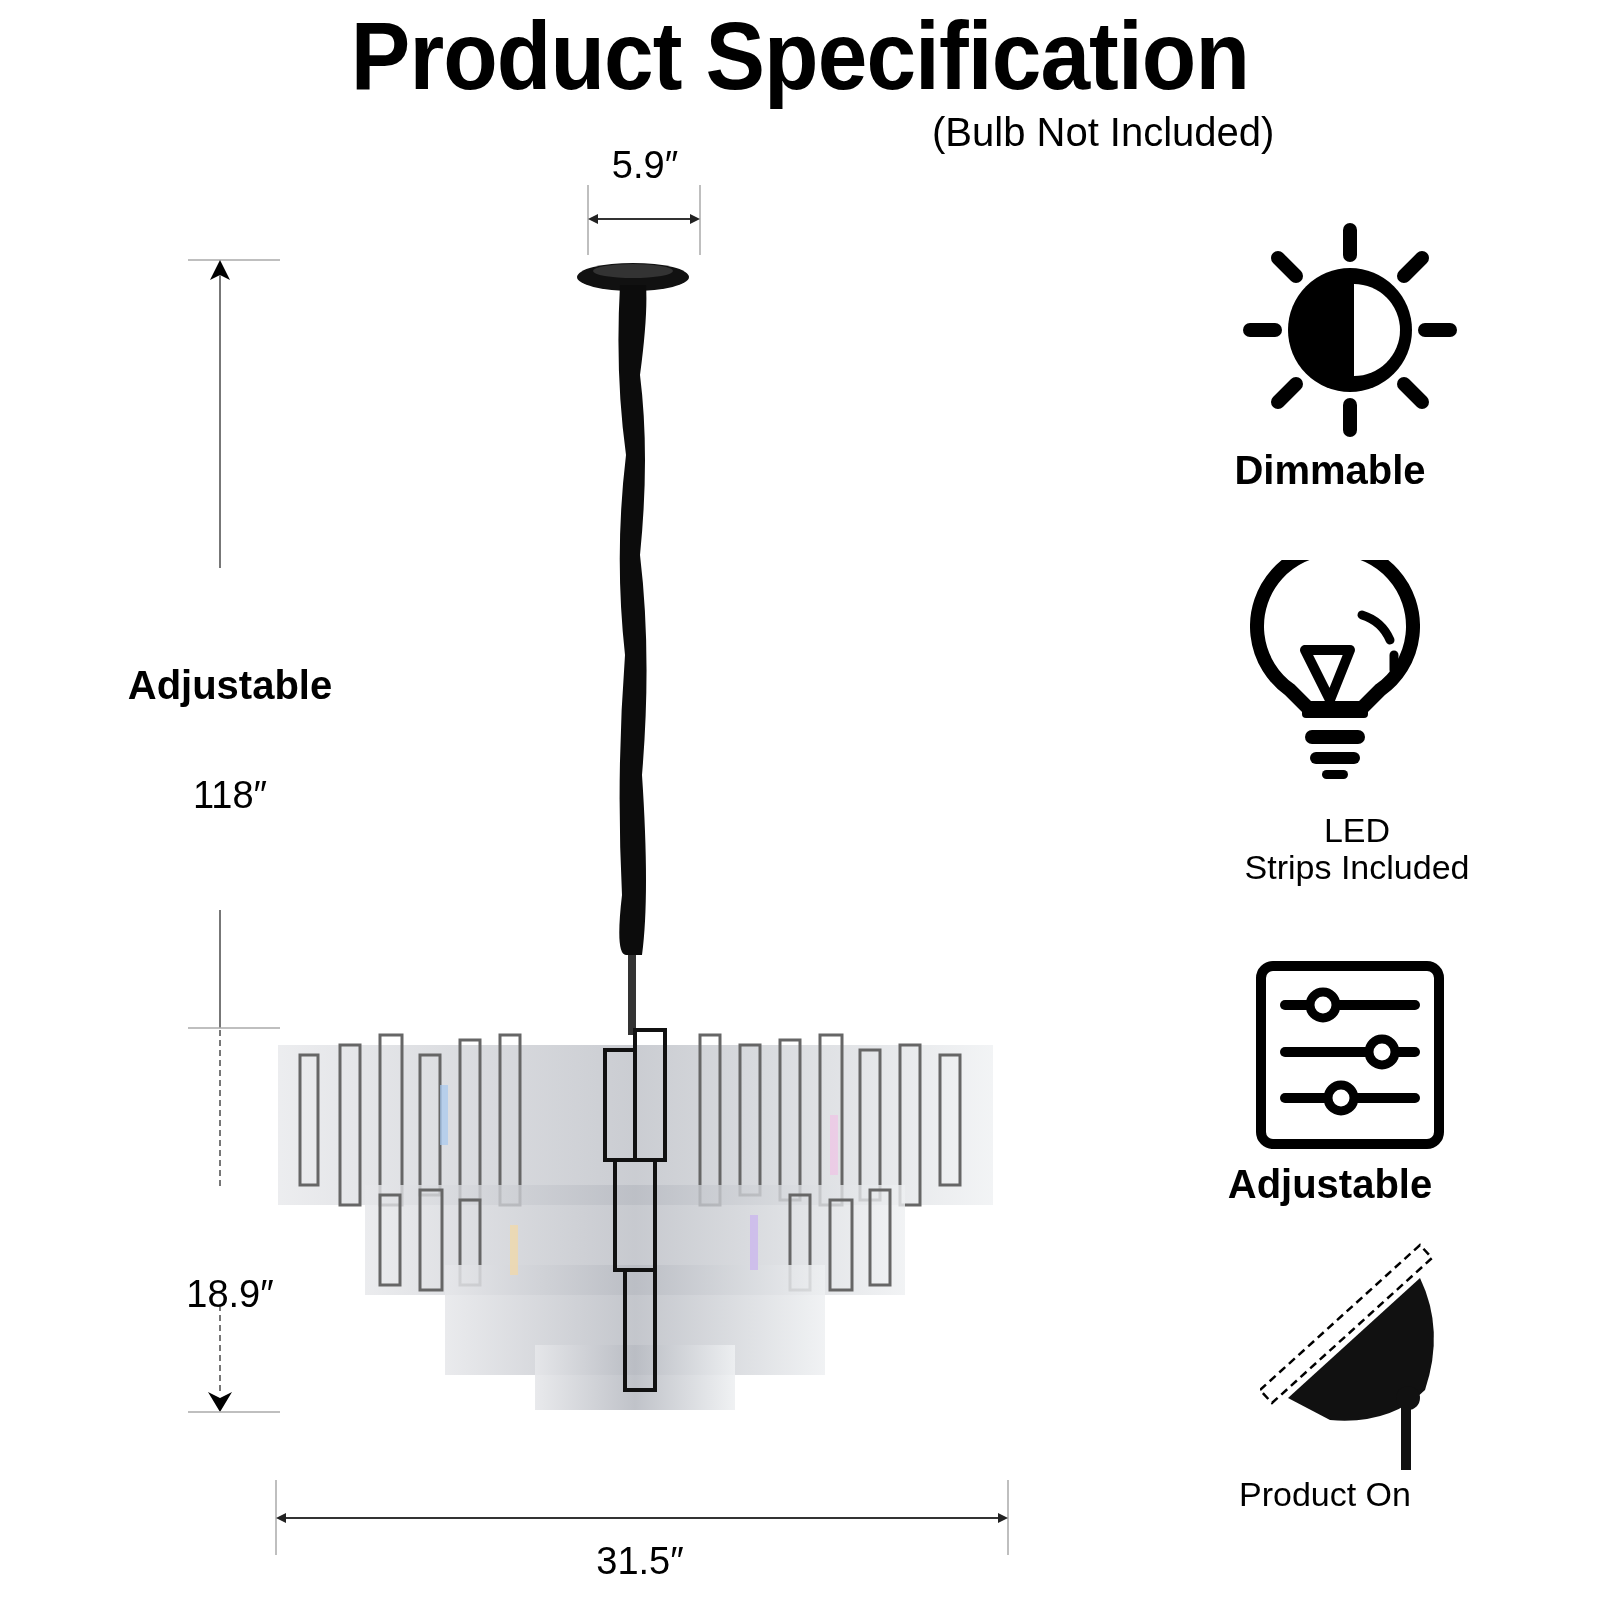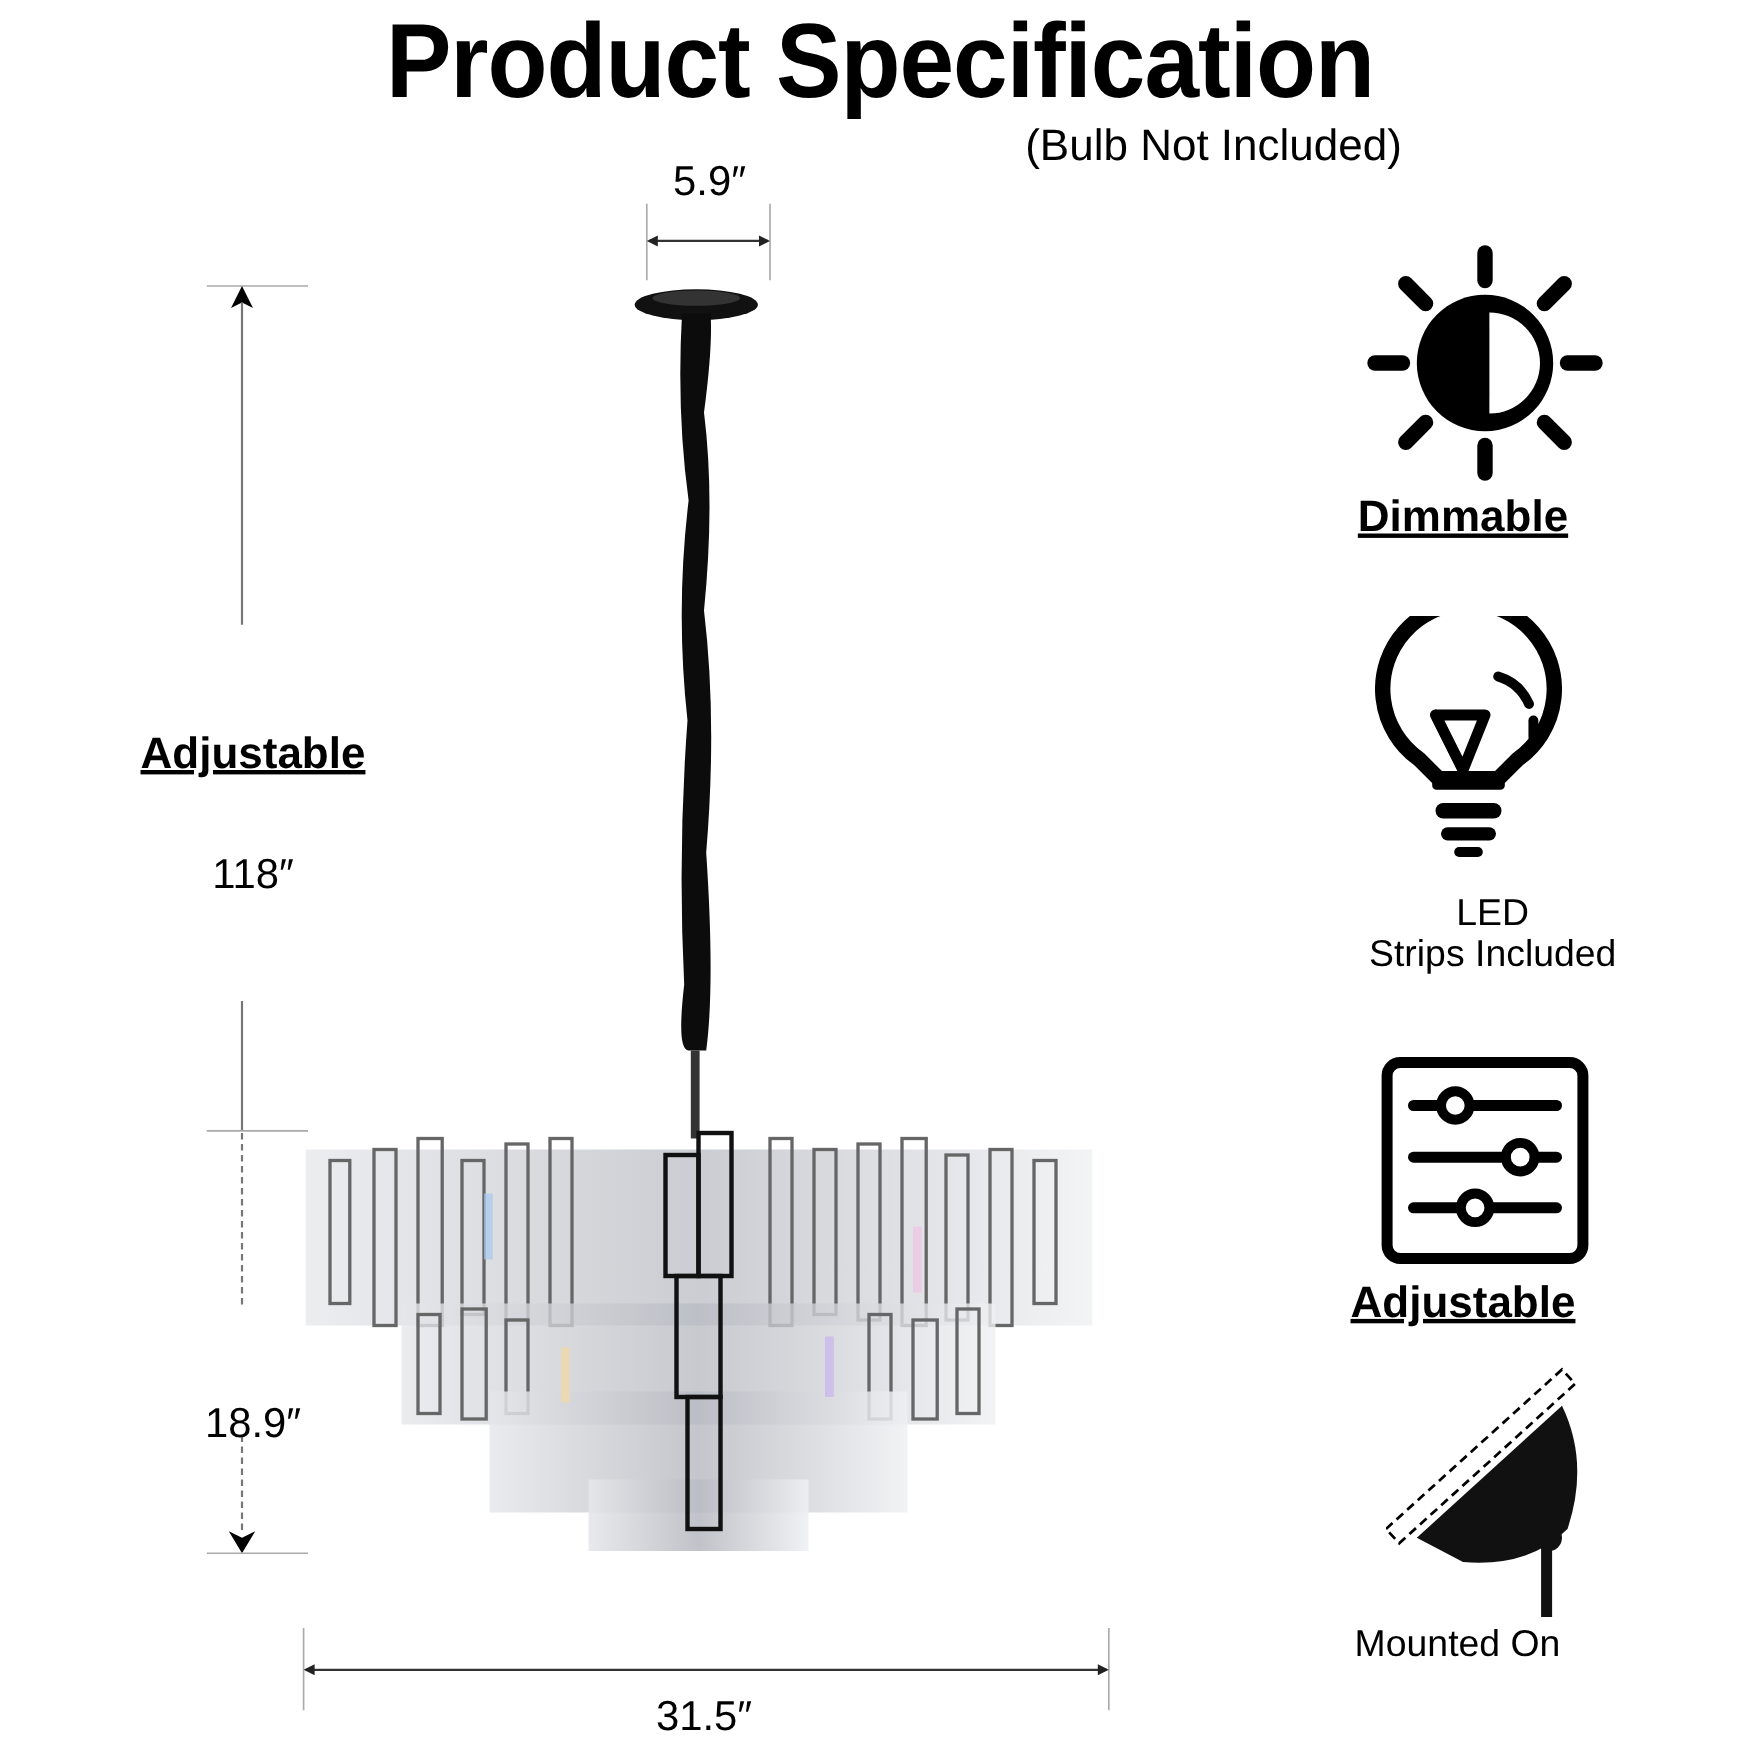--- a/index.html
+++ b/index.html
@@ -2,21 +2,21 @@
 <html><head>
 <meta charset="utf-8">
 <style>
   html, body { margin:0; padding:0; background:#ffffff; }
   body { width:1600px; height:1600px; position:relative; overflow:hidden; font-family:"Liberation Sans", sans-serif; color:#000; }
   .abs { position:absolute; }
   .title { left:0; width:1600px; top:8px; text-align:center; font-size:96px; font-weight:bold; letter-spacing:-1px; line-height:1; }
   .title span { display:inline-block; transform:scaleX(0.93); }
   .subtitle { left:900px; top:112px; font-size:40px; line-height:1;margin-left:32px; }
   .dim-label { font-size:38px; line-height:1; text-align:center; }
-  .side-label { font-size:40px; font-weight:bold; line-height:1.15; text-align:center;text-decoration:underline; }
+  .side-label { font-size:40px; font-weight:bold; line-height:1.15; text-align:center; }
   .feat-label { text-align:center; line-height:1.1; }
   svg { display:block; }
 </style>
 </head>
 <body>
 
 <div class="abs title"><span>Product Specification</span></div>
 <div class="abs subtitle">(Bulb Not Included)</div>
 
 <div class="abs dim-label" style="left:590px; top:146px; width:110px;">5.9″</div>
@@ -159,14 +159,14 @@
 </svg>
 <div class="abs side-label feat-label" style="left:1190px; top:1162px; width:280px;">Adjustable</div>
 
 <svg class="abs" style="left:1260px; top:1240px;" width="200" height="230">
   <polygon points="0,150 160,5 172,18 12,163" fill="none" stroke="#000" stroke-width="2.5" stroke-dasharray="8,5"></polygon>
   <path d="M28,158 L160,38 Q185,90 165,150 Q130,185 70,180 Z" fill="#111"></path>
   <circle cx="148" cy="158" r="12" fill="#111"></circle>
   <rect x="141" y="160" width="10" height="70" fill="#111"></rect>
 </svg>
 <div class="abs feat-label" style="left:1180px; top:1476px; width:290px; font-size:34px;">
-  <div>Mounted On</div>
+  <div>Product On</div>
 </div>
 
 </body></html>

